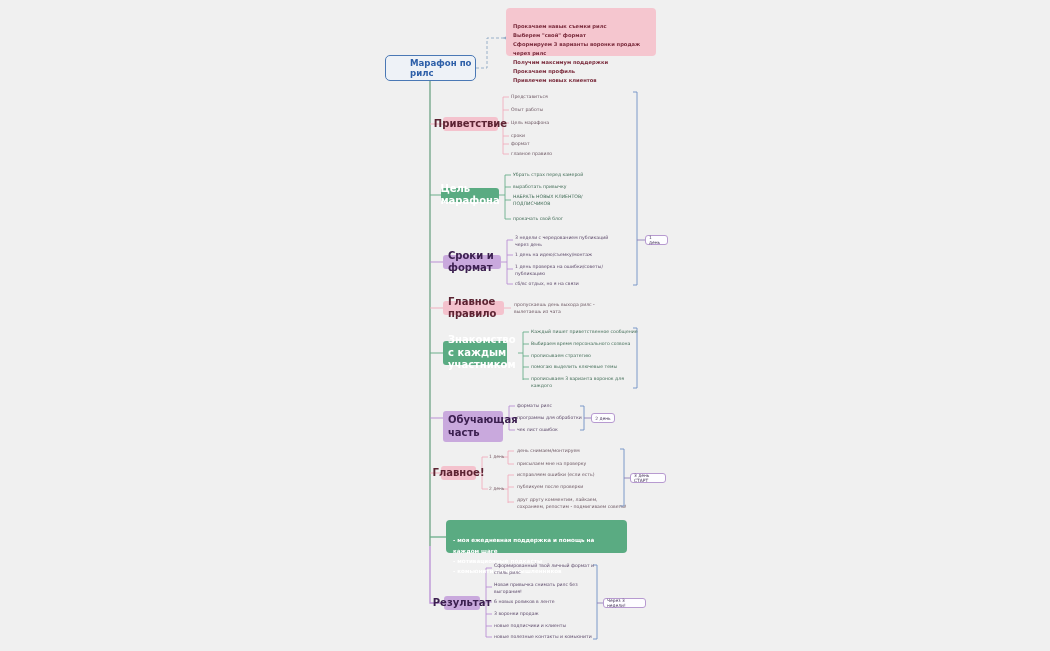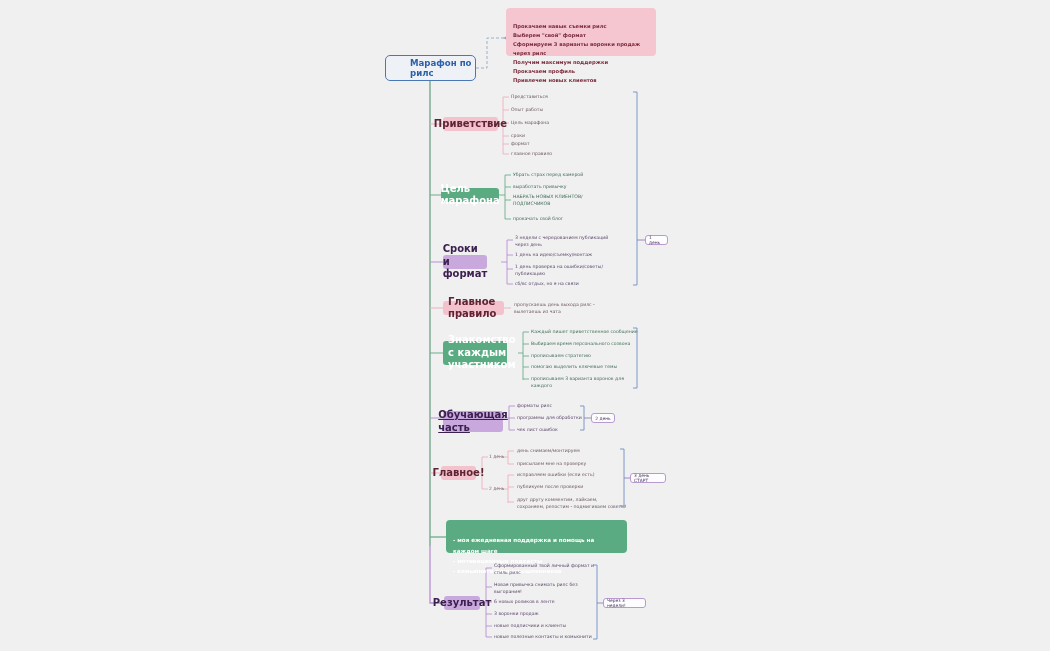--- a/index.html
+++ b/index.html
@@ -174,21 +174,21 @@
 
   <div class="node topic green" style="left:441px;top:188px;width:58px;height:14px;justify-content:center;">
     <span>Цель марафона</span>
   </div>
   <div class="leaf g" style="left:513px;top:172px;">Убрать страх перед камерой</div>
   <div class="leaf g" style="left:513px;top:184px;">выработать привычку</div>
   <div class="leaf g" style="left:513px;top:194px;">НАБРАТЬ НОВЫХ КЛИЕНТОВ/
 ПОДПИСЧИКОВ</div>
   <div class="leaf g" style="left:513px;top:216px;">прокачать свой блог</div>
 
-  <div class="node topic purple" style="left:443px;top:255px;width:44px;height:14px;justify-content:center;">
+  <div class="node topic purple" style="left:443px;top:255px;width:58px;height:14px;justify-content:center;">
     <span>Сроки и формат</span>
   </div>
   <div class="leaf p" style="left:515px;top:235px;">3 недели с чередованием публикаций
 через день</div>
   <div class="leaf p" style="left:515px;top:252px;">1 день на идею/съемку/монтаж</div>
   <div class="leaf p" style="left:515px;top:264px;">1 день проверка на ошибки/советы/
 публикацию</div>
   <div class="leaf p" style="left:515px;top:281px;">сб/вс отдых, но я на связи</div>
   <div class="badge" style="left:645px;top:235px;width:23px;height:10px;">1 день</div>
 
@@ -202,21 +202,21 @@
     <span>Знакомство с каждым
 участником</span>
   </div>
   <div class="leaf g" style="left:531px;top:329px;">Каждый пишет приветственное сообщение</div>
   <div class="leaf g" style="left:531px;top:341px;">Выбираем время персонального созвона</div>
   <div class="leaf g" style="left:531px;top:353px;">прописываем стратегию</div>
   <div class="leaf g" style="left:531px;top:364px;">помогаю выделить ключевые темы</div>
   <div class="leaf g" style="left:531px;top:376px;">прописываем 3 варианта воронок для
 каждого</div>
 
-  <div class="node topic purple" style="left:443px;top:411px;width:60px;height:21px;justify-content:center;text-decoration:underline;">
+  <div class="node topic purple" style="left:443px;top:411px;width:60px;height:31px;">
     <span>Обучающая часть</span>
   </div>
   <div class="leaf p" style="left:517px;top:403px;">форматы рилс</div>
   <div class="leaf p" style="left:517px;top:415px;">программы для обработки</div>
   <div class="leaf p" style="left:517px;top:427px;">чек лист ошибок</div>
   <div class="badge" style="left:591px;top:413px;width:24px;height:10px;">2 день</div>
 
   <div class="node topic pink" style="left:441px;top:466px;width:35px;height:14px;justify-content:center;">
     <span>Главное!</span>
   </div>

